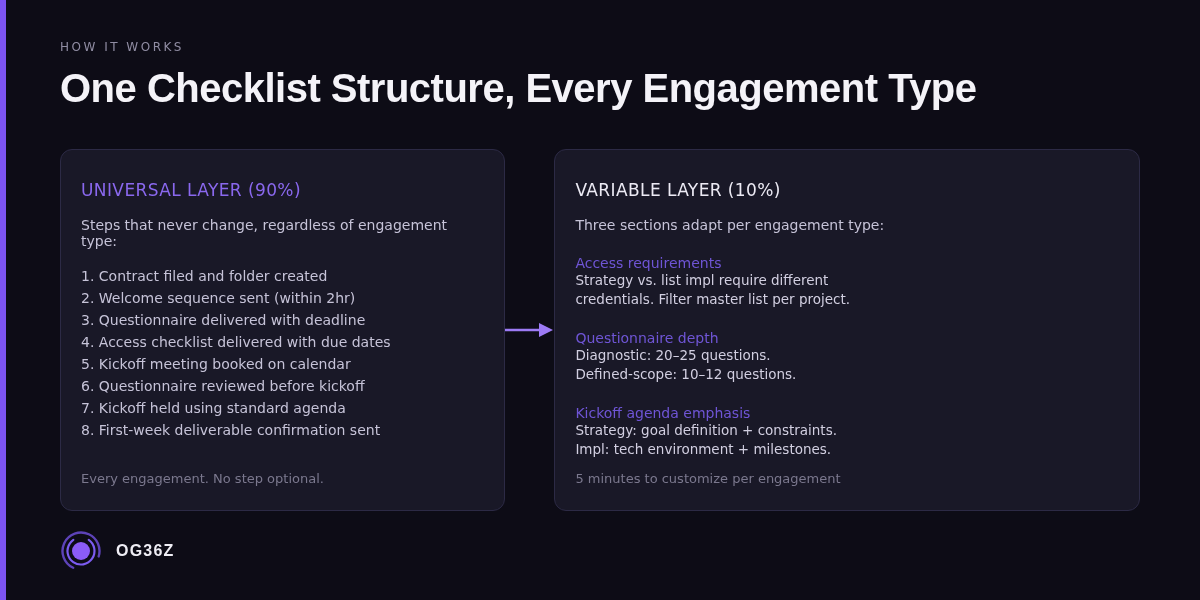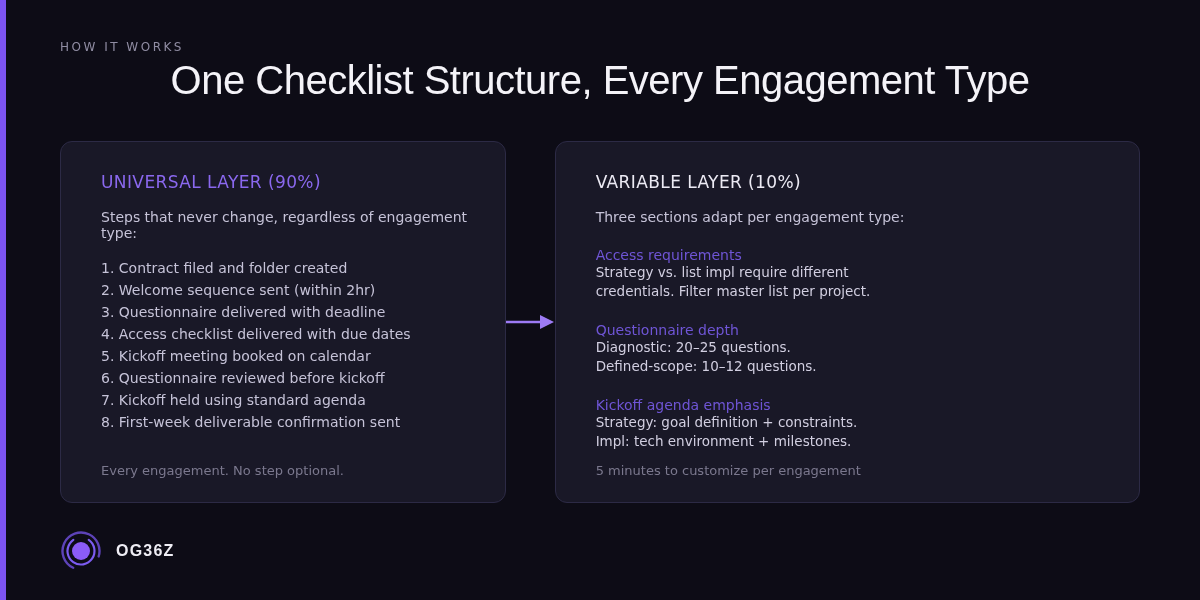--- a/index.html
+++ b/index.html
@@ -22,40 +22,39 @@
     left: 60px; top: 0;
     width: 1080px; height: 600px;
   }
   .eyebrow {
     margin-top: 40px;
     font-size: 12px;
     letter-spacing: 2.5px;
     color: #908da3;
   }
   .page-title {
-    margin-top: 4px;
+    margin-top: 12px;
     font-family: "Liberation Sans", sans-serif;
-    font-weight: 400;
+    font-weight: 700;
     font-size: 40px;
     letter-spacing: -0.5px;
     color: #f4f3f8;
     white-space: nowrap;
-    text-align: center;
   }
   .cards-row {
     margin-top: 38px;
     display: flex;
     align-items: center;
   }
   .card {
     background: #191827;
     border: 1px solid #2c2a45;
     border-radius: 12px;
     height: 362px;
-    padding: 30px 32px 24px 40px;
+    padding: 30px 32px 24px 20px;
     display: flex;
     flex-direction: column;
   }
   .card.universal { width: 481px; }
   .card.variable  { width: 634px; }
   .arrow-wrap {
     width: 49px;
     display: flex;
     align-items: center;
     justify-content: center;

